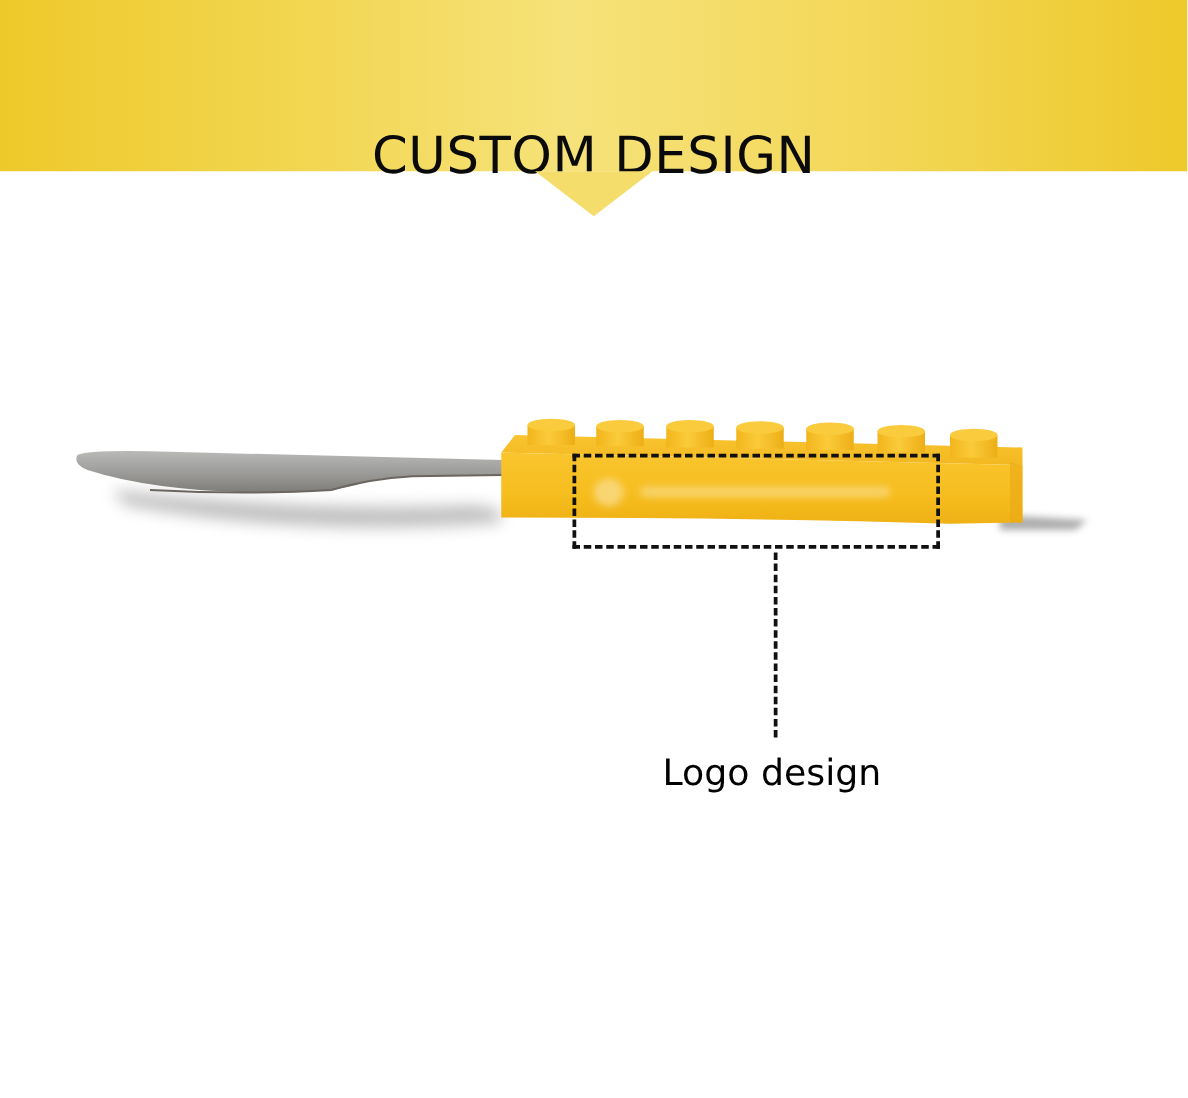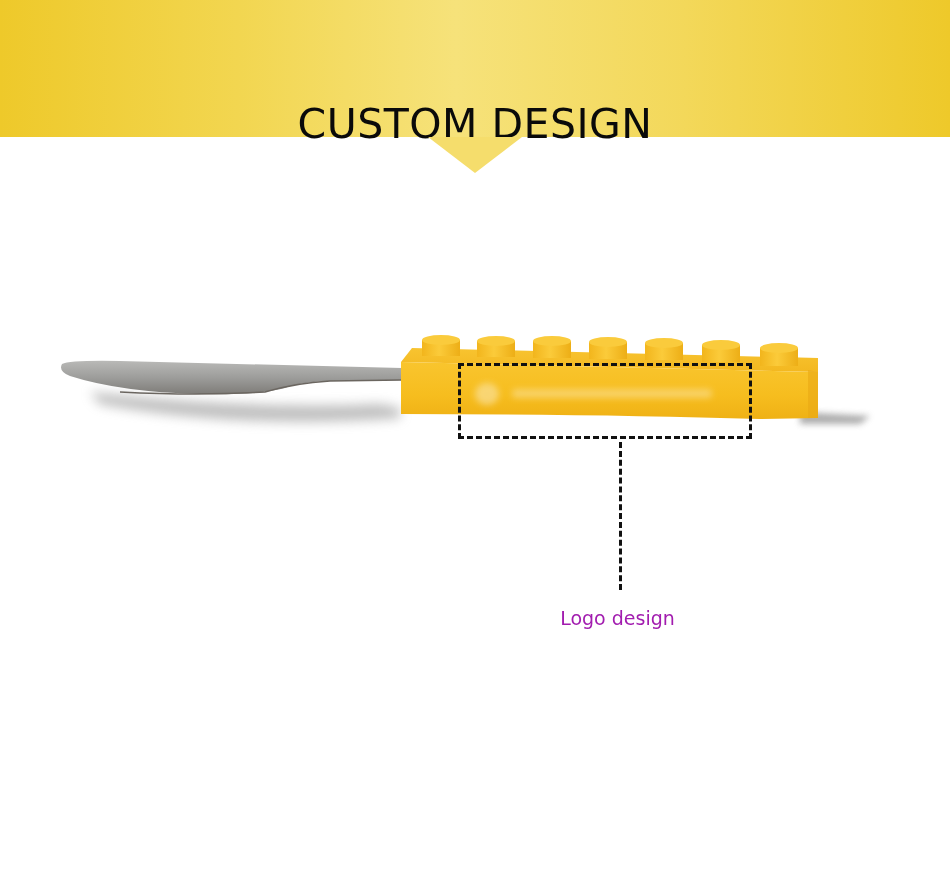--- a/index.html
+++ b/index.html
@@ -24,21 +24,21 @@
   .logo-box {
     position: absolute; left: 458px; top: 363px; width: 288px; height: 70px;
     border: 3px dashed #111111;
   }
   .leader {
     position: absolute; left: 619px; top: 442px; width: 0; height: 148px;
     border-left: 3px dashed #111111;
   }
   .callout-label {
     position: absolute; left: 510px; top: 600px; width: 215px; text-align: center;
-    font-size: 19px; color: #a21caf; line-height: 36px;
+    font-size: 29px; color: #000000; line-height: 36px;
     font-family: "DejaVu Sans", sans-serif;
   }
 </style>
 </head>
 <body>
 
 <div class="banner">
   <div class="banner-title">CUSTOM DESIGN</div>
 </div>
 <div class="banner-pointer"></div>

